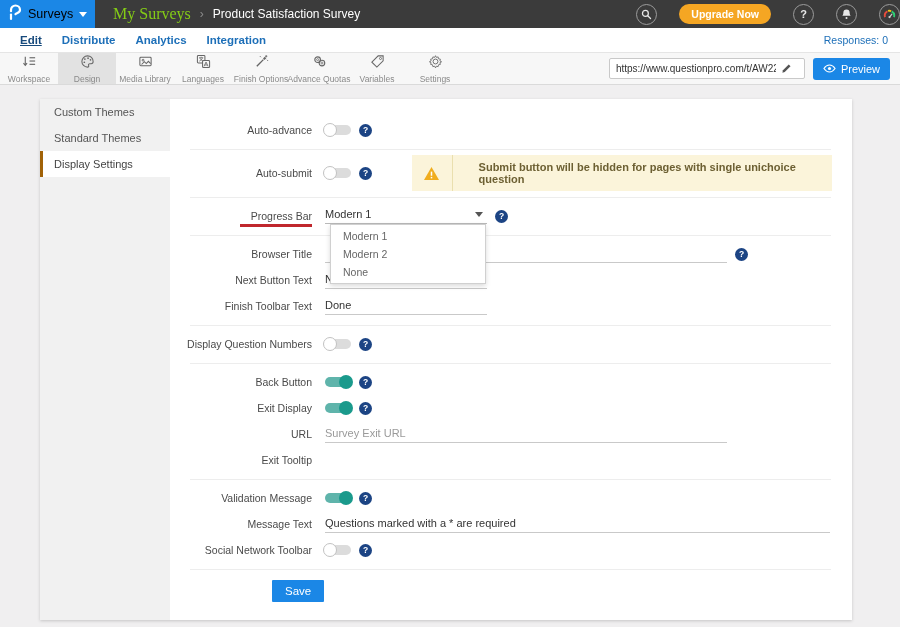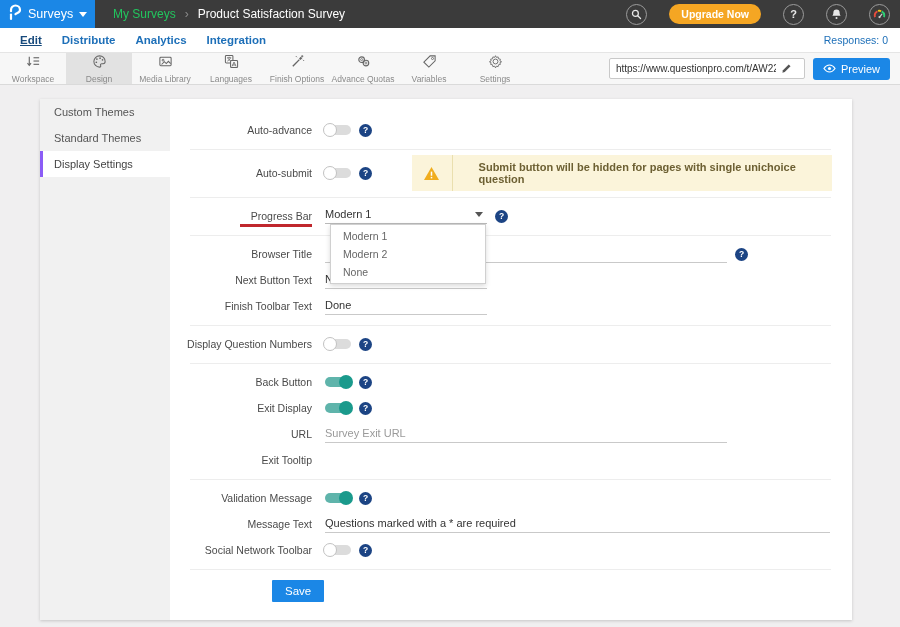--- a/index.html
+++ b/index.html
@@ -2,53 +2,53 @@
 <html><head>
 <meta charset="utf-8">
 <style>
   * { margin:0; padding:0; box-sizing:border-box; }
   html,body { width:900px; height:627px; overflow:hidden; background:#f0eff0;
               font-family:"Liberation Sans","DejaVu Sans",sans-serif; }
 
   
   .header { height:28px; background:#3b3b3b; display:flex; align-items:stretch; }
   .brand { width:95px; background:#1b87e6; display:flex; align-items:center; padding-left:9px; gap:6px; cursor:pointer; }
-  .brand-label { color:#ffffff; font-size:12.5px; }
+  .brand-label { color:#000000; font-size:12.5px; }
   .caret-down { width:0; height:0; border-left:4px solid transparent; border-right:4px solid transparent; border-top:5px solid #fff; margin-top:1px; }
   .breadcrumb { display:flex; align-items:center; gap:9px; margin-left:18px; }
-  .bc-parent { color:#22c55e; font-size:12px; cursor:pointer; }
+  .bc-parent { color:#84cc16; font-size:16px; cursor:pointer;font-family:Liberation Serif, serif; }
   .bc-sep { color:#8a8a8a; font-size:12px; }
   .bc-current { color:#ffffff; font-size:12px; }
-  .header-right { margin-left:auto; display:flex; align-items:center; gap:22px; padding-right:10px; }
+  .header-right { margin-left:auto; display:flex; align-items:center; gap:22px; padding-right:0; }
   .hicon { width:21px; height:21px; border:1.5px solid #9b9b9b; border-radius:50%; display:flex; align-items:center; justify-content:center; cursor:pointer; flex-shrink:0; }
   .upgrade { background:#f5a623; color:#fff; font-size:10.5px; font-weight:bold; padding:4px 12px; border-radius:11px; cursor:pointer; }
   .help-white { color:#e8e8e8; font-size:11px; font-weight:bold; }
 
   
   .nav { height:24px; background:#fff; display:flex; align-items:center; gap:20px; padding-left:20px; }
   .nav-item { color:#1d6fb8; font-size:11.5px; font-weight:bold; cursor:pointer; }
   .nav-item.active { color:#174a7c; text-decoration:underline; }
   .nav-responses { margin-left:auto; padding-right:12px; color:#1d6fb8; font-size:10.5px; }
 
   
   .toolbar { height:33px; background:#f7f7f7; border-top:1px solid #e5e5e5; border-bottom:1px solid #dadada; display:flex; align-items:stretch; }
-  .titem { width:66px; display:flex; flex-direction:column; align-items:center; justify-content:center; gap:1px; cursor:pointer; }
+  .titem { width:58px; display:flex; flex-direction:column; align-items:center; justify-content:center; gap:1px; cursor:pointer; }
   .titem.active { background:#e2e2e2; }
   .titem span.tlabel { font-size:8.5px; color:#8a8a8a; white-space:nowrap; }
   .toolbar-right { margin-left:auto; display:flex; align-items:center; gap:8px; padding-right:10px; }
   .url-box { display:flex; align-items:center; gap:5px; background:#fff; border:1px solid #c9c9c9; border-radius:2px; height:21px; padding:0 6px; width:196px; cursor:text; }
   .url-text { font-size:10px; color:#333; border:none; outline:none; width:160px; background:transparent; font-family:inherit; }
   .preview-btn { display:flex; align-items:center; gap:5px; background:#1b87e6; color:#fff; height:22px; padding:0 10px; border-radius:3px; font-size:11px; cursor:pointer; }
 
   
   .page { padding:14px 48px 0 40px; height:542px; }
   .card { display:flex; background:#fff; height:521px; box-shadow:0 1px 3px rgba(0,0,0,.18); overflow:hidden; }
   .side { width:130px; background:#f1f1f1; flex-shrink:0; }
   .side-item { height:26px; line-height:26px; padding-left:14px; font-size:11px; color:#555; cursor:pointer; white-space:nowrap; }
-  .side-item.active { background:#fff; border-left:3px solid #8b5cf6; padding-left:11px; color:#444; }
+  .side-item.active { background:#fff; border-left:3px solid #a16207; padding-left:11px; color:#444; }
 
   .content { flex:1; padding-top:18px; position:relative; }
   .row { display:flex; align-items:center; min-height:26px; }
   .rlabel { width:155px; flex-shrink:0; text-align:right; padding-right:13px; font-size:10.5px; color:#4a4a4a; position:relative; white-space:nowrap; }
   .rctrl { display:flex; align-items:center; gap:8px; flex:1; }
   .divider { border-top:1px solid #ededed; margin:6px 21px 5px 20px; }
 
   
   .tog { width:26px; height:10px; border-radius:5px; position:relative; cursor:pointer; flex-shrink:0; }
   .tog.off { background:#dcdcdc; }

